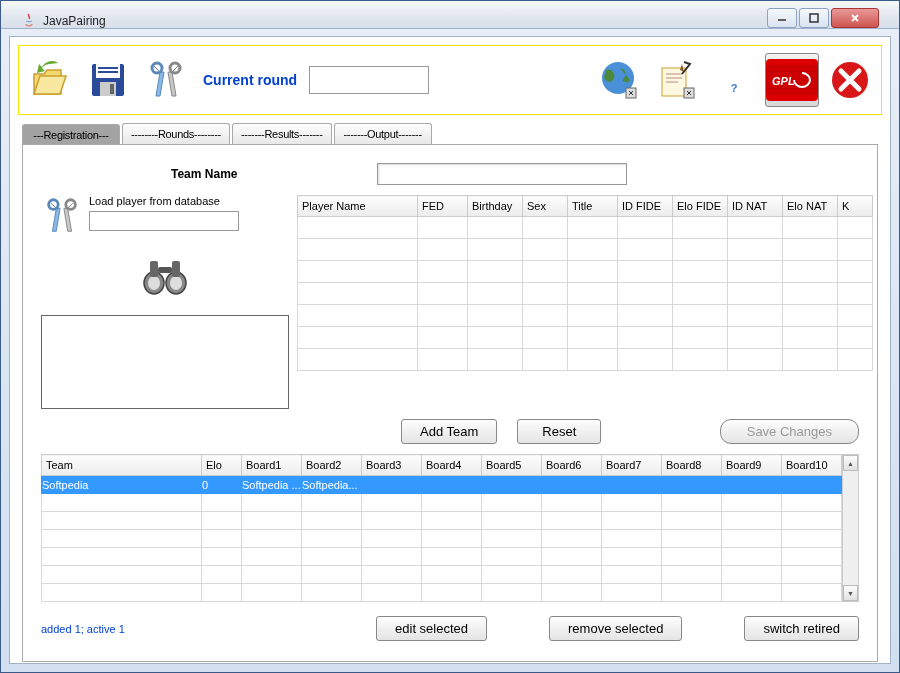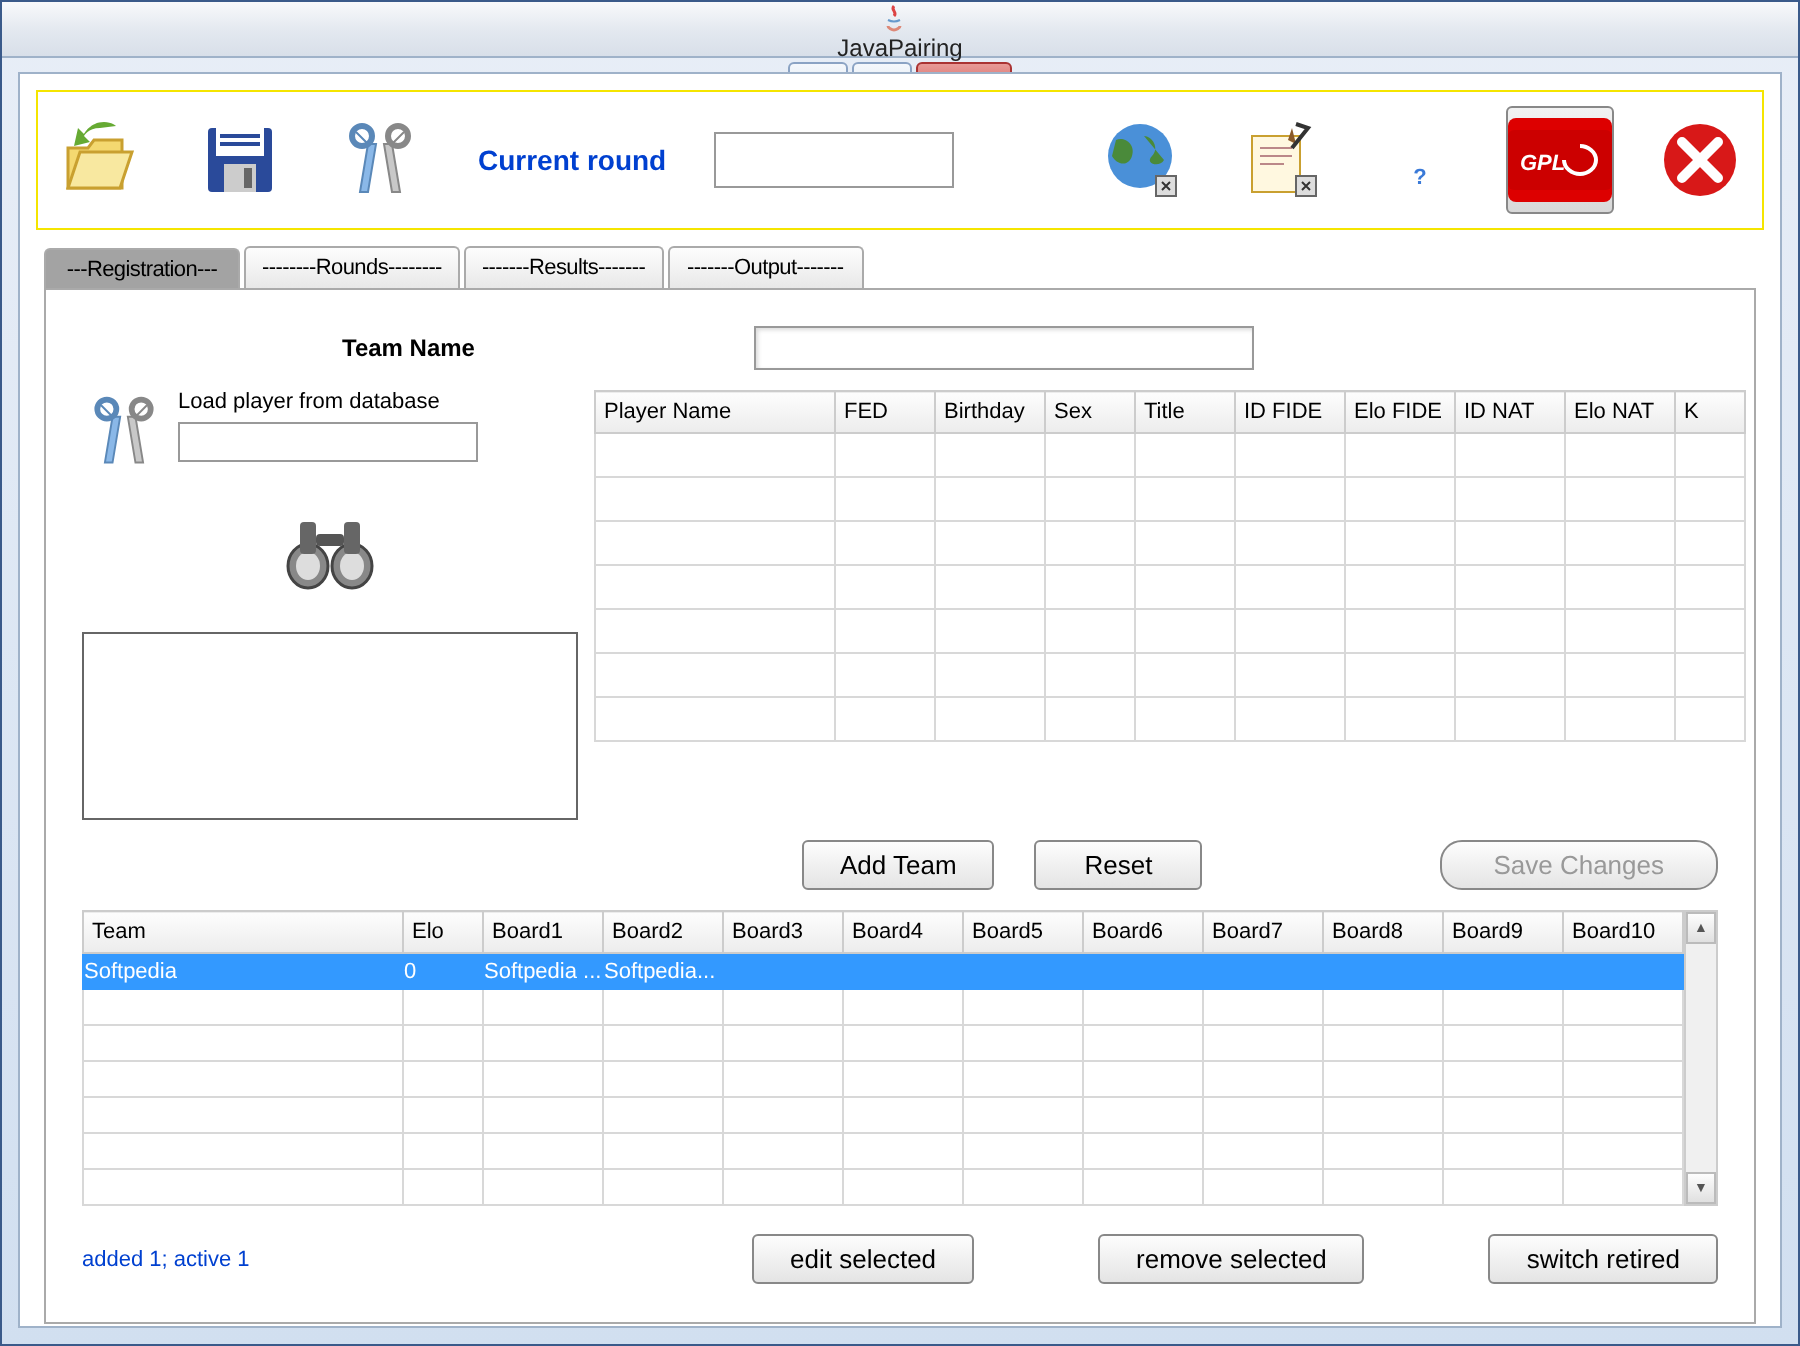--- a/index.html
+++ b/index.html
@@ -1,26 +1,26 @@
 <!DOCTYPE html>
 <html><head>
   <meta charset="utf-8">
   <style>
     * { box-sizing: border-box; margin: 0; padding: 0; font-family: Tahoma, sans-serif; font-size: 11px; }
     body { background: #fff; }
     .window { width: 900px; height: 673px; border: 1px solid #3a5a8a; background: linear-gradient(to bottom, #e8eef7 0%, #d1dff0 100%); position: relative; }
-    .titlebar { height: 28px; background: linear-gradient(to bottom, #f8f9fb 0%, #e4e9f0 50%, #d8dfe9 100%); display: flex; align-items: center; padding: 0 20px; border-bottom: 1px solid #9fb2c9; flex-direction: column; }
+    .titlebar { height: 28px; background: linear-gradient(to bottom, #f8f9fb 0%, #e4e9f0 50%, #d8dfe9 100%); display: flex; align-items: flex-end; padding: 0 20px; border-bottom: 1px solid #9fb2c9; }
     .titlebar .java-icon { width: 16px; height: 16px; margin-right: 6px; }
     .titlebar .title-text { flex: 1; color: #222; font-size: 12px; }
     .titlebar .win-controls { display: flex; gap: 2px; }
     .titlebar .win-btn { width: 30px; height: 20px; border: 1px solid #8ba3c4; border-radius: 3px; background: linear-gradient(to bottom, #f5f8fc, #d9e3f0); display: flex; align-items: center; justify-content: center; cursor: pointer; }
     .titlebar .win-btn.close { width: 48px; background: linear-gradient(to bottom, #e89a97, #cf5450); border-color: #a33; }
     .titlebar .win-btn.close svg path { stroke: #fff; }
     .content { position: absolute; top: 35px; left: 8px; right: 8px; bottom: 8px; background: #fff; border: 1px solid #9fb2c9; }
-    .toolbar { margin: 8px; border: 1px solid #f5e500; padding: 4px; display: flex; align-items: center; gap: 16px; height: 70px; }
+    .toolbar { margin: 8px; border: 1px solid #f5e500; padding: 4px; display: flex; align-items: center; gap: 4px; height: 70px; }
     .tb-btn { width: 54px; height: 54px; display: flex; align-items: center; justify-content: center; cursor: pointer; border-radius: 3px; }
     .tb-btn.active { border: 1px solid #888; background: linear-gradient(to bottom, #f2f2f2, #d8d8d8); }
     .current-round-label { color: #0040d0; font-weight: bold; font-size: 14px; margin-left: 6px; }
     .current-round-input { width: 120px; height: 28px; border: 1px solid #999; margin-left: 8px; margin-right: auto; }
     .tabs-row { display: flex; padding: 0 12px; margin-top: 4px; }
     .tab { padding: 4px 8px; border: 1px solid #aaa; border-bottom: none; background: linear-gradient(to bottom, #fdfdfd, #e8e8e8); border-radius: 3px 3px 0 0; margin-right: 2px; cursor: pointer; font-size: 11px; letter-spacing: -0.3px; min-width: 98px; text-align: center; }
     .tab.active { background: #a3a3a3; position: relative; top: 1px; }
     .tab-panel { margin: 0 12px 12px 12px; border: 1px solid #aaa; background: #fff; padding: 18px; height: 518px; position: relative; }
     .teamname-row { display: flex; align-items: center; margin-bottom: 10px; padding-left: 130px; }
     .teamname-row label { font-weight: bold; font-size: 12px; margin-right: 140px; }

